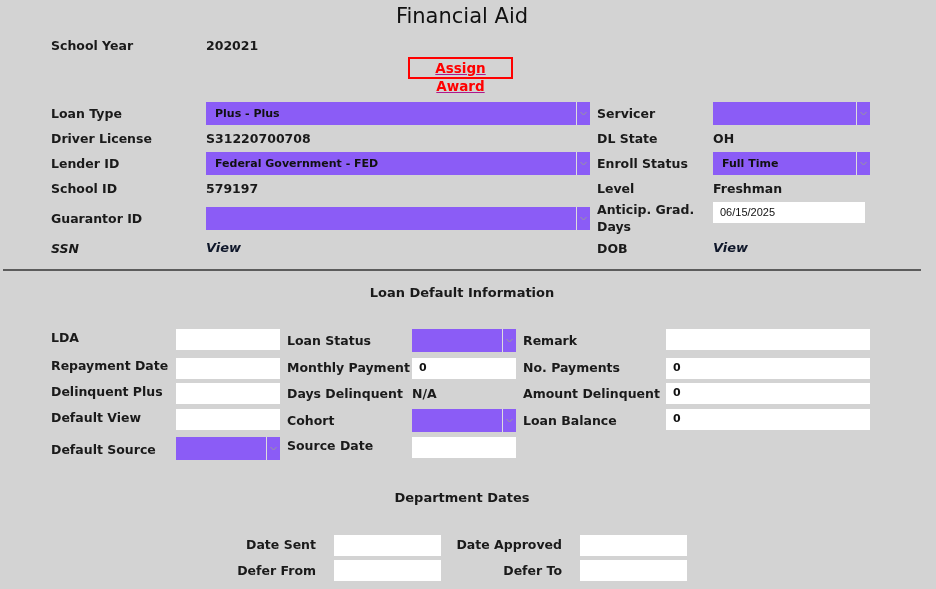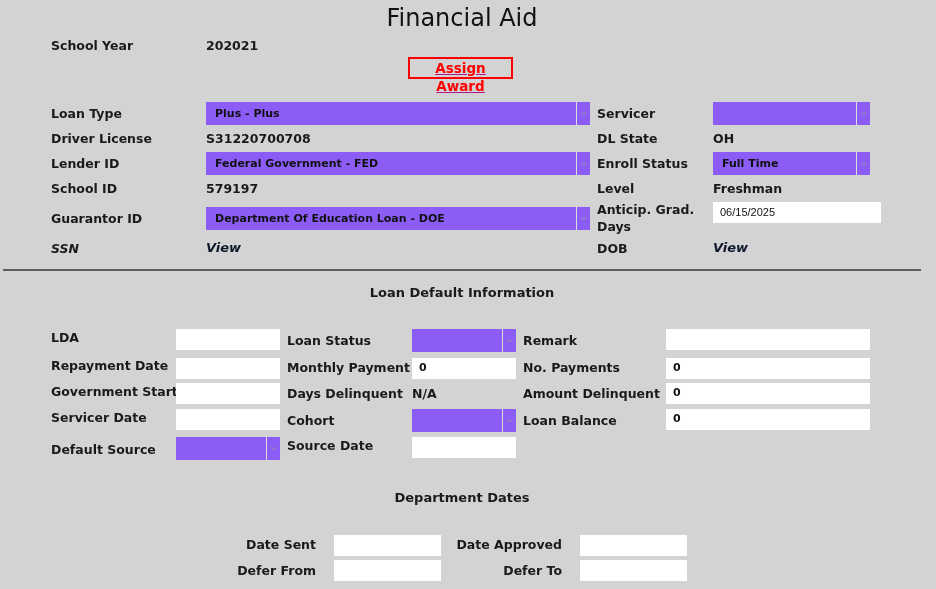--- a/index.html
+++ b/index.html
@@ -4,21 +4,21 @@
 <style>
   html, body { margin:0; padding:0; }
   body {
     width:936px; height:589px; overflow:hidden;
     background:#d3d3d3;
     font-family:"DejaVu Sans", sans-serif;
     color:#1a1a1a;
     position:relative;
   }
   .abs { position:absolute; }
-  .title { left:0; width:924px; top:4px; text-align:center; font-size:24px; font-weight:normal; color:#111; }
+  .title { left:0; width:924px; top:4px; text-align:center; font-size:21px; font-weight:normal; color:#111; }
   .lbl { font-size:12.5px; font-weight:bold; color:#1a1a1a; white-space:nowrap; }
   .val { font-size:12.5px; font-weight:bold; color:#1a1a1a; white-space:nowrap; }
   .link-view { font-size:13px; font-weight:bold; font-style:italic; color:#0f172a; text-decoration:none; cursor:pointer; }
   .assign { left:408px; top:57px; width:101px; height:18px; border:2px solid #ff0000; text-align:center; line-height:18px; }
   .assign a { color:#ff0000; font-weight:bold; font-size:13.5px; text-decoration:underline; text-decoration-color:#b0168c; cursor:pointer; }
   .sel { background:#8b5cf6; box-sizing:border-box; height:23px; }
   .sel .txt { position:absolute; left:9px; top:5px; font-size:11px; font-weight:bold; color:#111; white-space:nowrap; }
   .sel .arrow { position:absolute; right:0; top:0; width:13px; height:100%; border-left:1px solid #ddd; display:flex; align-items:center; justify-content:center; }
   .sel .arrow svg { width:7px; height:5px; }
   .inp { background:#fff; box-sizing:border-box; height:21px; }
@@ -60,21 +60,20 @@
         <path d="M0.5 1 L3.5 4 L6.5 1" fill="none" stroke="#999" stroke-width="1"></path>
       </svg>
     </span>
 </div>
 
 <div class="abs lbl" style="left:51px;top:181px;">School ID</div>
 <div class="abs val" style="left:206px;top:181px;">579197</div>
 
 <div class="abs lbl" style="left:51px;top:211px;">Guarantor ID</div>
 <div class="abs sel" style="left:206px;top:207px;width:384px;">
-  <span class="txt">Department Of Education Loan - DOE</span>
   <span class="arrow">
       <svg viewBox="0 0 7 5">
         <path d="M0.5 1 L3.5 4 L6.5 1" fill="none" stroke="#999" stroke-width="1"></path>
       </svg>
     </span>
 </div>
 
 <div class="abs lbl" style="left:51px;top:241px;font-style:italic;">SSN</div>
 <a class="abs link-view" style="left:206px;top:240px;">View</a>
 
@@ -99,47 +98,47 @@
         <path d="M0.5 1 L3.5 4 L6.5 1" fill="none" stroke="#999" stroke-width="1"></path>
       </svg>
     </span>
 </div>
 
 <div class="abs lbl" style="left:597px;top:181px;">Level</div>
 <div class="abs val" style="left:713px;top:181px;">Freshman</div>
 
 <div class="abs lbl" style="left:597px;top:202px;">Anticip. Grad.</div>
 <div class="abs lbl" style="left:597px;top:219px;">Days</div>
-<div class="abs inp date" style="left:713px;top:202px;width:168px;">
+<div class="abs inp date" style="left:713px;top:202px;width:152px;">
   <span class="txt">06/15/2025</span>
 </div>
 
 <div class="abs lbl" style="left:597px;top:241px;">DOB</div>
 <a class="abs link-view" style="left:713px;top:240px;">View</a>
 
 <div class="abs divider"></div>
 
 <div class="abs section-title" style="top:285px;">Loan Default Information</div>
 
 <div class="abs lbl" style="left:51px;top:330px;">LDA</div>
 <div class="abs inp" style="left:176px;top:329px;width:104px;">
     <span class="txt"></span>
   </div>
 
 <div class="abs lbl" style="left:51px;top:358px;">Repayment Date</div>
 <div class="abs inp" style="left:176px;top:358px;width:104px;">
     <span class="txt"></span>
   </div>
 
-<div class="abs lbl" style="left:51px;top:384px;">Government Start</div>
+<div class="abs lbl" style="left:51px;top:384px;">Delinquent Plus</div>
 <div class="abs inp" style="left:176px;top:383px;width:104px;">
     <span class="txt"></span>
   </div>
 
-<div class="abs lbl" style="left:51px;top:410px;">Servicer Date</div>
+<div class="abs lbl" style="left:51px;top:410px;">Default View</div>
 <div class="abs inp" style="left:176px;top:409px;width:104px;">
     <span class="txt"></span>
   </div>
 
 <div class="abs lbl" style="left:51px;top:442px;">Default Source</div>
 <div class="abs sel" style="left:176px;top:437px;width:104px;">
   <span class="txt"></span>
   <span class="arrow">
       <svg viewBox="0 0 7 5">
         <path d="M0.5 1 L3.5 4 L6.5 1" fill="none" stroke="#999" stroke-width="1"></path>

